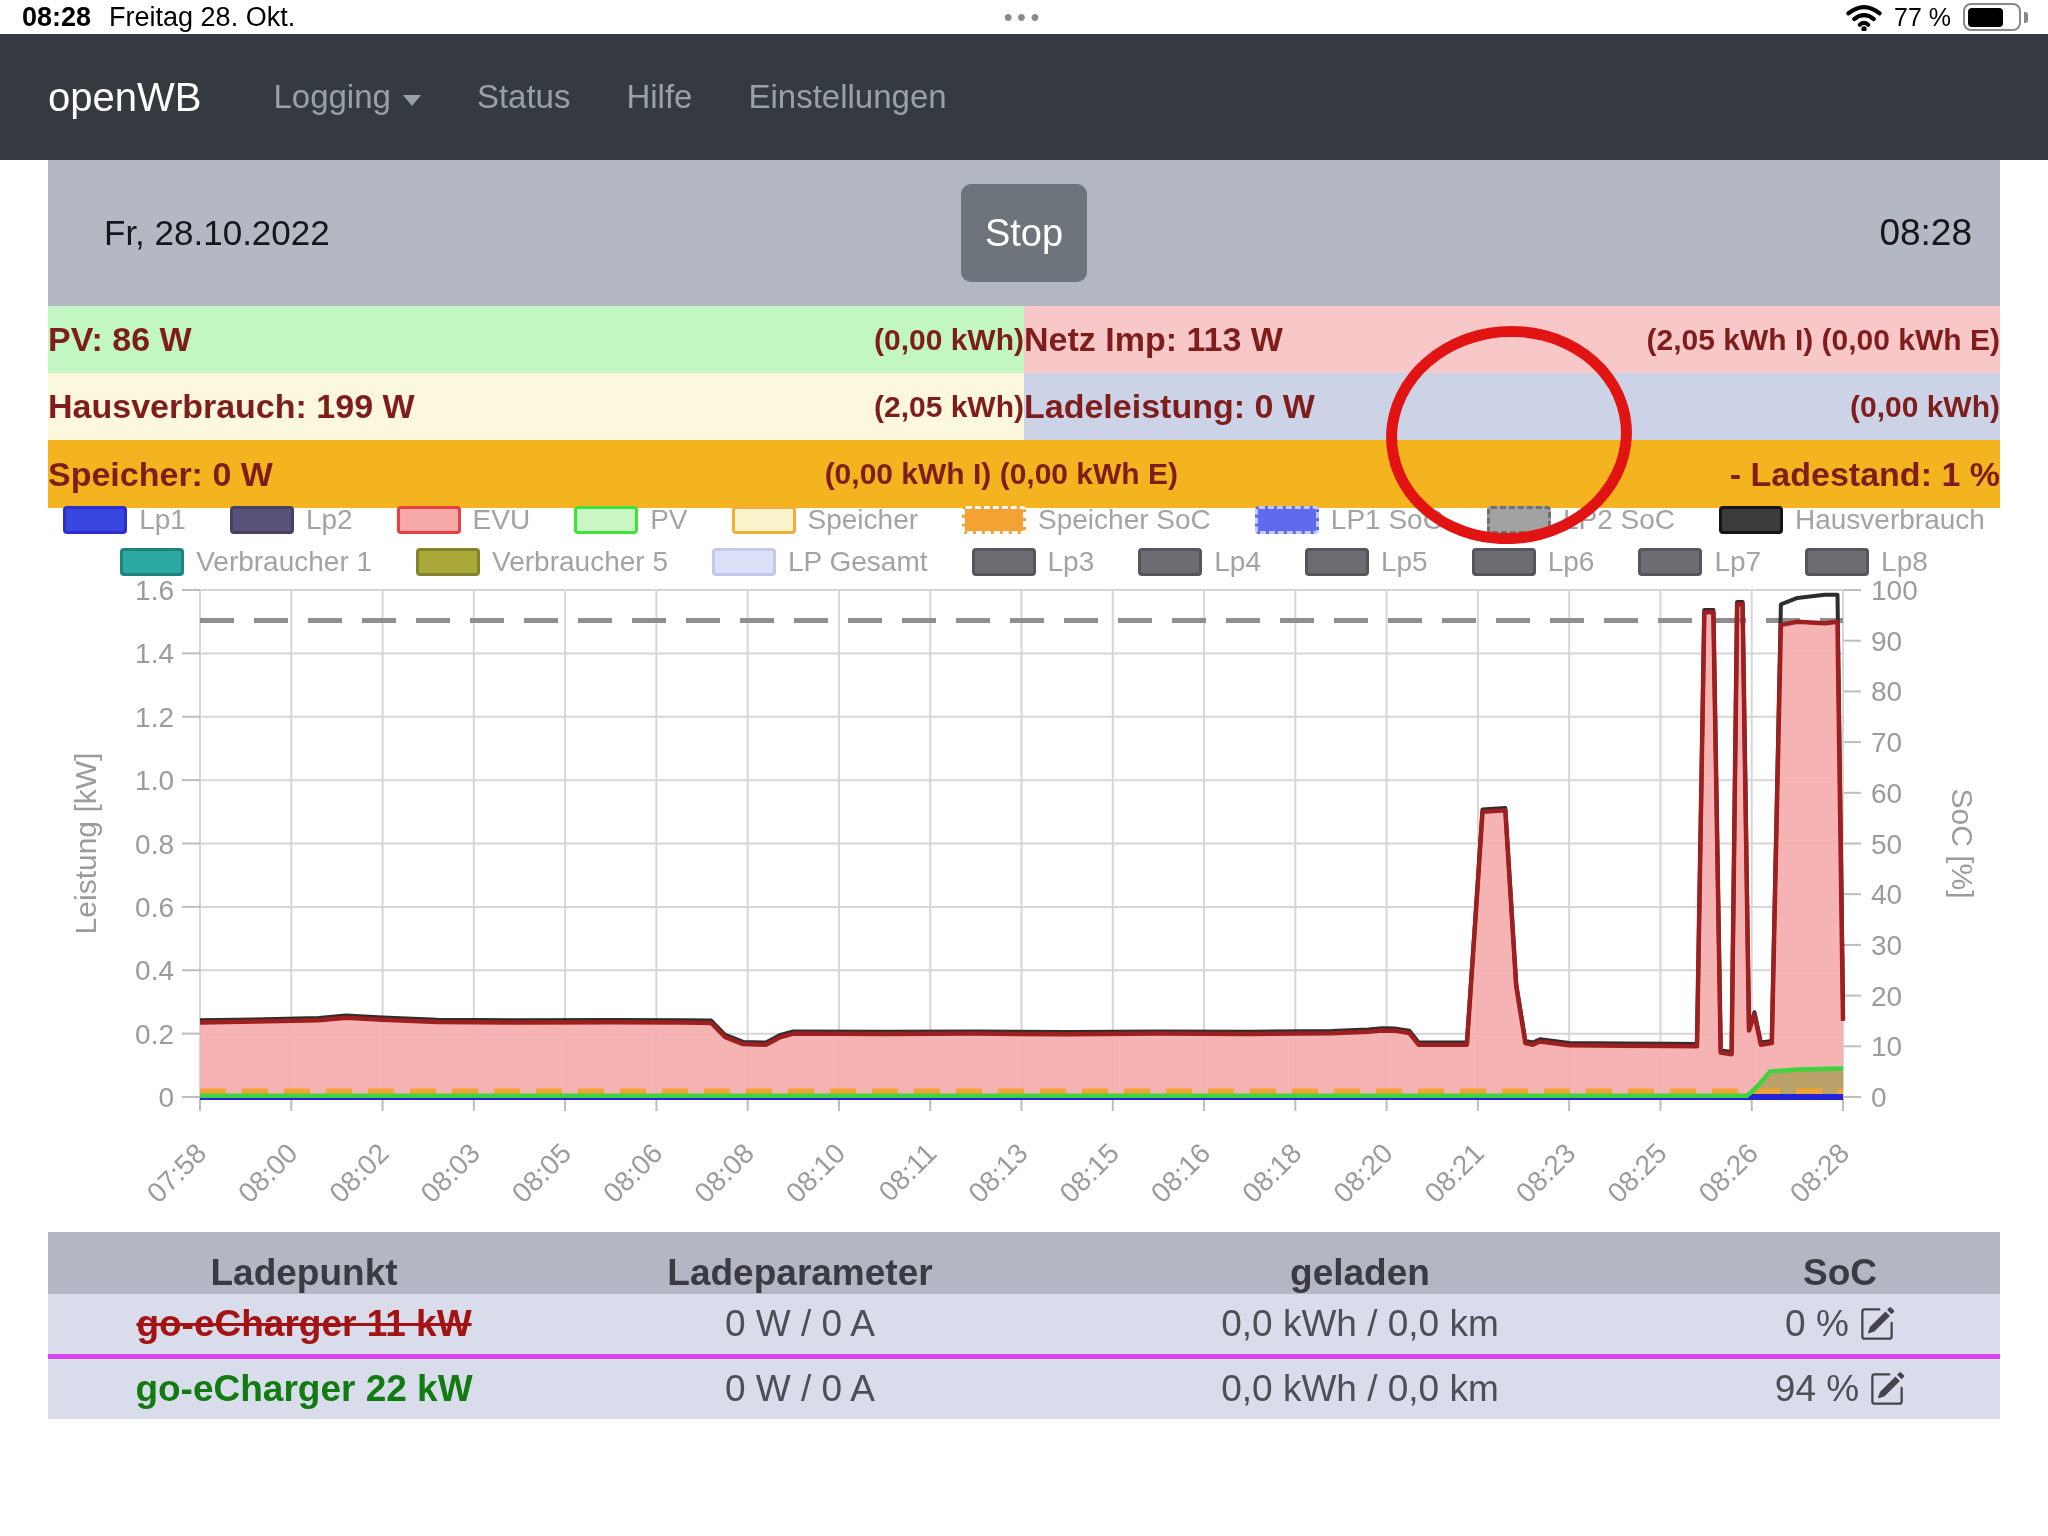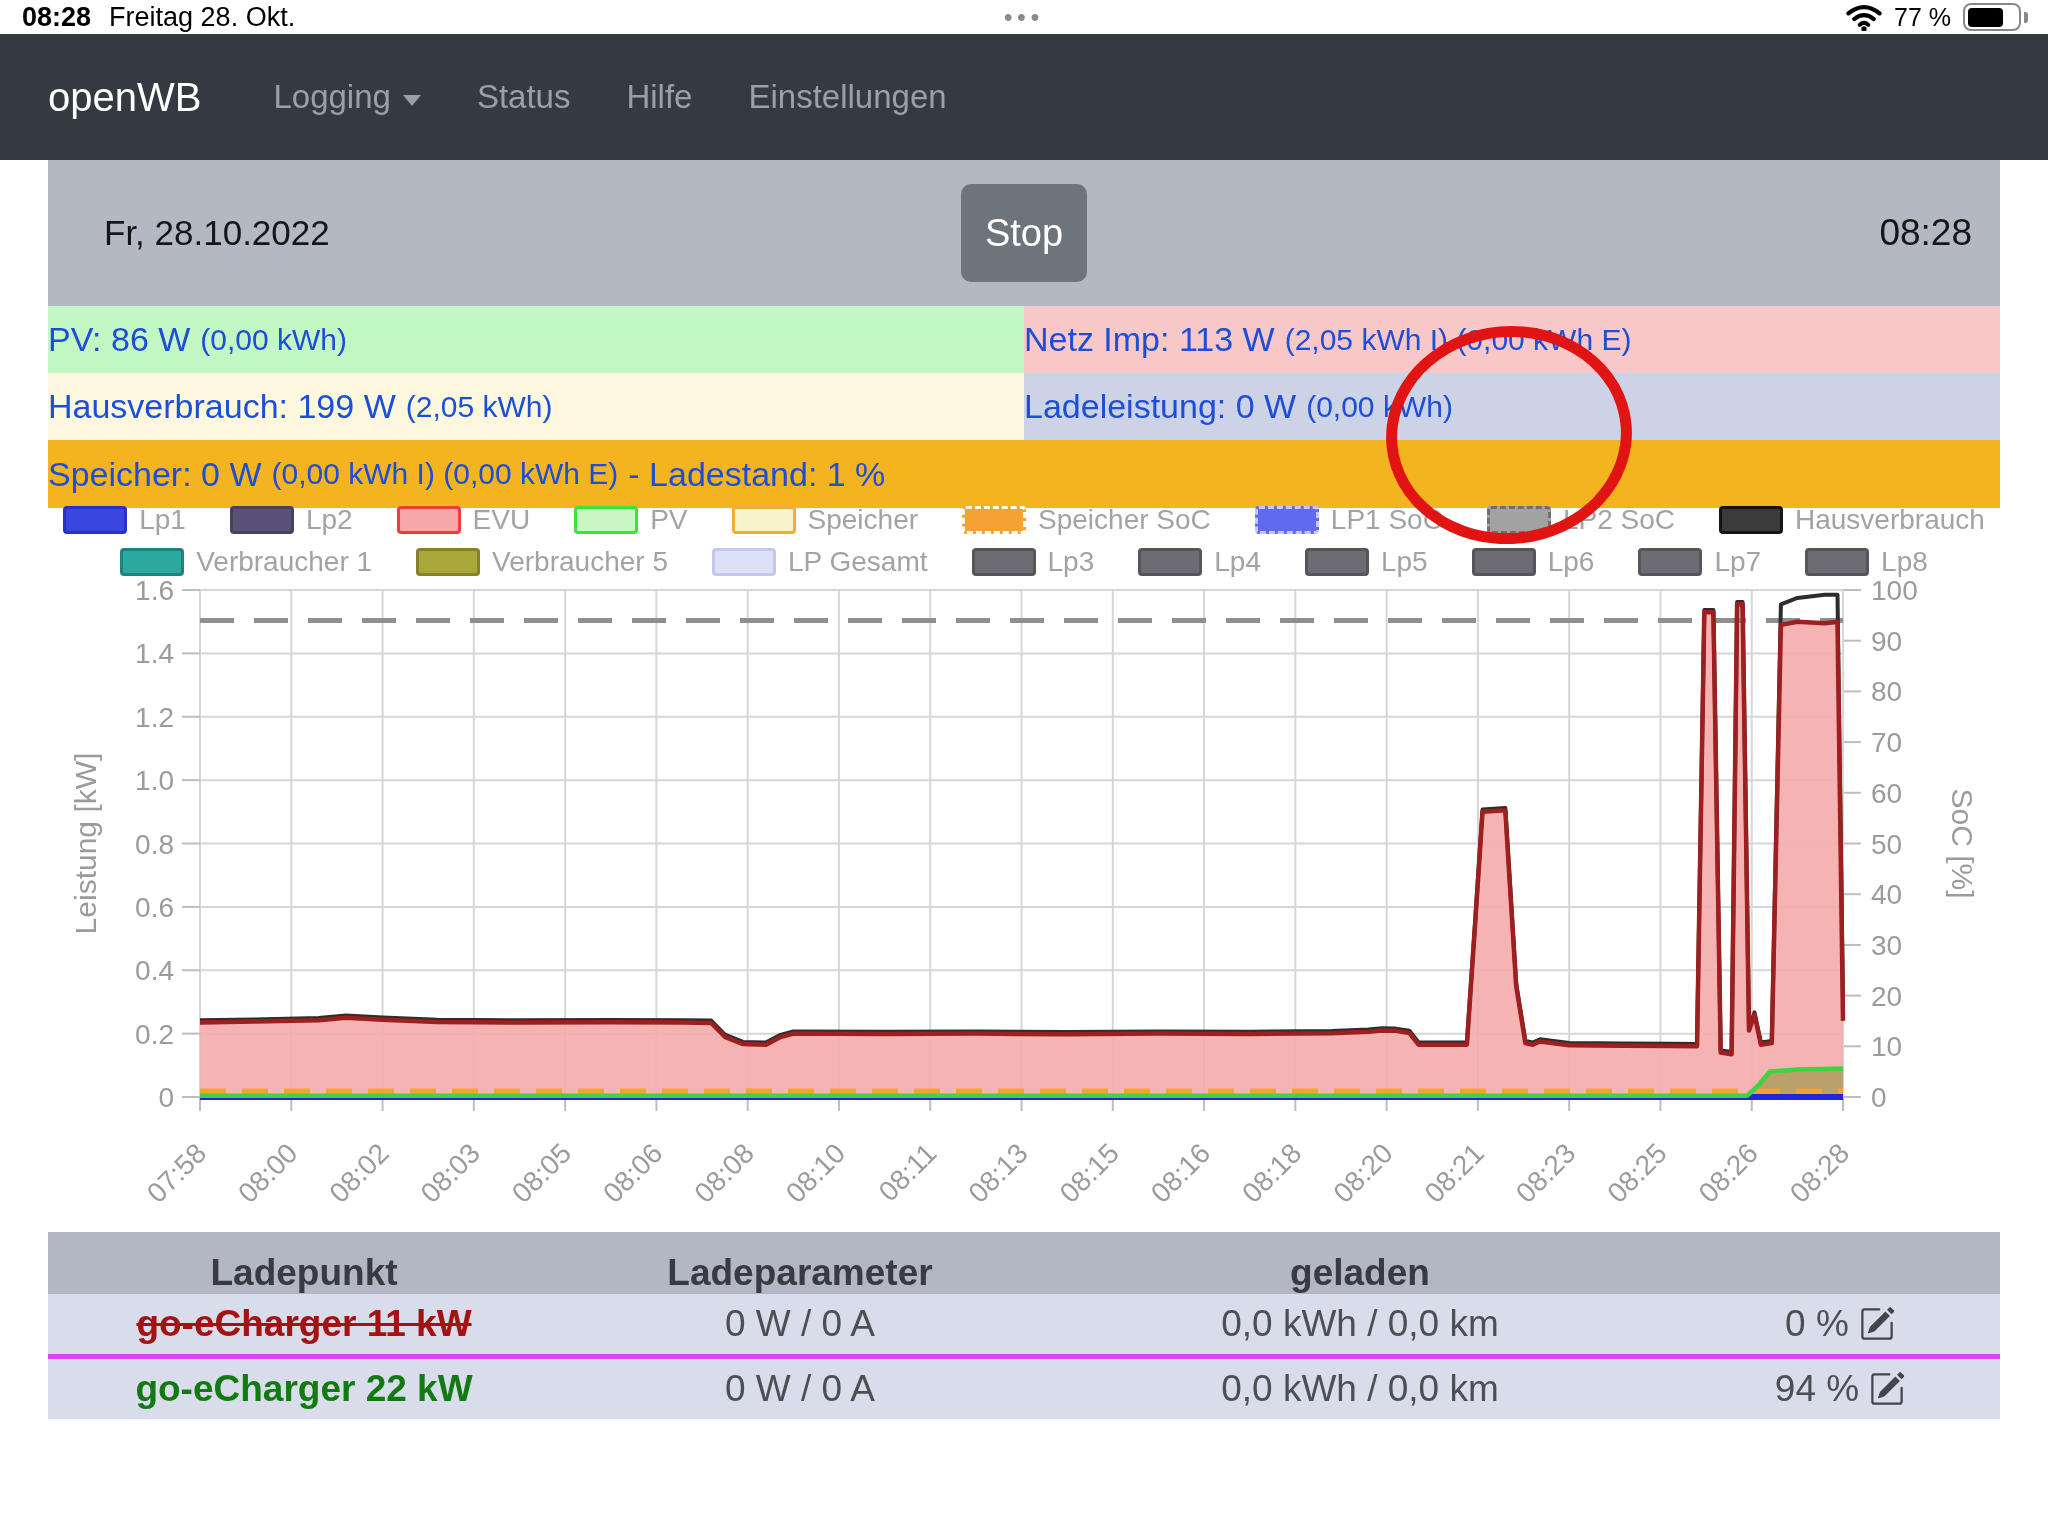--- a/index.html
+++ b/index.html
@@ -32,21 +32,21 @@
   #toolbar{left:48px;top:160px;width:1952px;height:146px;background:#b4b8c3}
   #toolbar .date{position:absolute;left:56px;top:0;height:100%;display:flex;align-items:center;
                  font-size:35px;color:#15151a}
   #toolbar .time{position:absolute;right:28px;top:0;height:100%;display:flex;align-items:center;
                  font-size:37px;color:#15151a}
   #stop-btn{position:absolute;left:50%;transform:translateX(-50%);top:24px;width:126px;height:98px;
             background:#6d747b;border:none;border-radius:10px;color:#fff;font-size:38px;
             font-family:"Liberation Sans",sans-serif;cursor:pointer}
 
   
-  .tile{display:flex;align-items:center;justify-content:flex-start;gap:10px;font-weight:normal;color:#1d4ed8;
+  .tile{display:flex;align-items:center;justify-content:space-between;gap:10px;font-weight:bold;color:#7f1d1d;
         box-sizing:border-box}
   .t-big{font-size:34px}
   .t-small{font-size:30px}
   #tile-pv{left:48px;top:306px;width:976px;height:67px;background:#c2f7c3}
   #tile-grid{left:1024px;top:306px;width:976px;height:67px;background:#f8c7c7}
   #tile-house{left:48px;top:373px;width:976px;height:67px;background:#fbf8de}
   #tile-charge{left:1024px;top:373px;width:976px;height:67px;background:#ccd3e6}
   #tile-storage{left:48px;top:440px;width:1952px;height:68px;background:#f4b41f}
 
   
@@ -345,20 +345,21 @@
     <text transform="translate(1952,283.5) rotate(90)" text-anchor="middle" font-size="30" fill="#9b9b9b" font-family="Liberation Sans, sans-serif">SoC [%]</text>
   </svg>
 
 <div class="abs" id="anno"></div>
 
 <div class="abs" id="table">
   <div class="thead">
     <span class="c1">Ladepunkt</span>
     <span class="c2">Ladeparameter</span>
     <span class="c3">geladen</span>
+    <span class="c4">SoC</span>
   </div>
   <div class="trow">
     <span class="c1 lp-name inactive">go-eCharger 11 kW</span>
     <span class="c2">0 W / 0 A</span>
     <span class="c3">0,0 kWh / 0,0 km</span>
     <span class="c4 soc-cell">
       <span>0 %</span>
       <svg class="edit-ic" width="36" height="36" viewBox="0 0 16 16" fill="#44444a">
         <path d="M15.502 1.94a.5.5 0 0 1 0 .706L14.459 3.69l-2-2L13.502.646a.5.5 0 0 1 .707 0l1.293 1.293zm-1.75 2.456-2-2L4.939 9.21a.5.5 0 0 0-.121.196l-.805 2.414a.25.25 0 0 0 .316.316l2.414-.805a.5.5 0 0 0 .196-.12l6.813-6.814z"></path>
         <path d="M1 13.5A1.5 1.5 0 0 0 2.5 15h11a1.5 1.5 0 0 0 1.5-1.5v-6a.5.5 0 0 0-1 0v6a.5.5 0 0 1-.5.5h-11a.5.5 0 0 1-.5-.5v-11a.5.5 0 0 1 .5-.5H9a.5.5 0 0 0 0-1H2.5A1.5 1.5 0 0 0 1 2.5v11z"></path>

